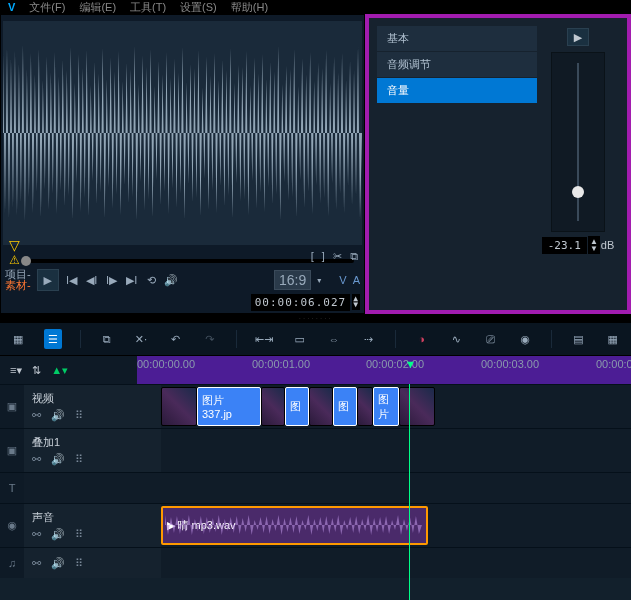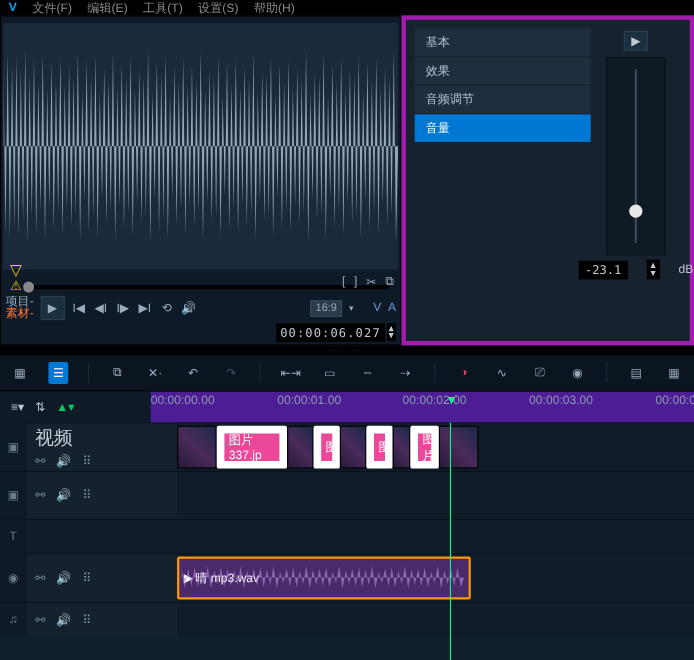--- a/index.html
+++ b/index.html
@@ -17,57 +17,57 @@
 .marker-warn{position:absolute;bottom:46px;left:8px;color:#ffcc00;font-size:12px}
 .scrub{position:absolute;bottom:50px;left:20px;right:10px;height:4px;background:#000;border-radius:2px}
 .scrub-dot{position:absolute;left:0;top:-3px;width:10px;height:10px;background:#888;border-radius:50%}
 .lp-tools{position:absolute;bottom:50px;right:6px;display:flex;gap:8px;color:#9ab}
 .lp-tools span{cursor:pointer}
 .lp-row{position:absolute;bottom:22px;left:4px;right:4px;display:flex;align-items:center;gap:6px;color:#9ab}
 .lp-row .lbl{font-size:10px;line-height:11px}
 .lp-row .orange{color:#ff7733}
 .play-btn{width:22px;height:22px;background:#1a3040;display:flex;align-items:center;justify-content:center;border:1px solid #2a4050;cursor:pointer}
 .icon-sm{width:14px;text-align:center;cursor:pointer}
-.ar-badge{background:#2a3a4a;padding:1px 4px;font-size:10px;border:1px solid #3a4a5a}
+.ar-badge{background:#2a3a4a;padding:1px 4px;font-size:14px;border:1px solid #3a4a5a}
 .tc-row{position:absolute;bottom:2px;right:4px;display:flex;align-items:flex-start;gap:2px}
 .tc{background:#000;padding:2px 4px;font-family:monospace;font-size:11px;letter-spacing:1px}
 .right-pane{flex:1;background:#16222e;border:4px solid #a21caf;padding:8px;position:relative}
 .prop-list{width:160px}
 .prop-item{padding:5px 10px;background:#1e2e3e;margin-bottom:1px;cursor:pointer;color:#b0c0d0}
 .prop-item.sel{background:#0078d4;color:#fff}
 .vol-box{position:absolute;top:10px;right:14px;width:70px;text-align:center}
 .vplay{width:22px;height:18px;background:#1a3040;border:1px solid #2a4050;margin:0 auto 6px;display:flex;align-items:center;justify-content:center;cursor:pointer}
 .vslider{width:54px;height:180px;background:#101a24;border:1px solid #0a1218;margin:0 auto;position:relative}
 .vtrack{position:absolute;left:50%;top:10px;bottom:10px;width:2px;background:#3a4a5a;transform:translateX(-50%)}
 .vthumb{position:absolute;left:50%;width:12px;height:12px;background:#e8e8e8;border-radius:50%;transform:translate(-50%,-50%);cursor:pointer}
-.vread{margin-top:4px;display:flex;justify-content:center;align-items:center;gap:17px;font-size:10px}
+.vread{margin-top:4px;display:flex;justify-content:center;align-items:center;gap:1px;font-size:10px}
 .vread .num{background:#000;padding:2px 6px;font-family:monospace}
 .vread .spin{background:#000;padding:2px 2px;font-size:8px;line-height:7px}
 .divider-dots{height:8px;background:#000;text-align:center;color:#333;font-size:8px;letter-spacing:2px}
 .toolbar{height:34px;background:#0a1520;border-top:1px solid #000;border-bottom:1px solid #000;display:flex;align-items:center;gap:18px;padding:0 10px}
 .tb-btn{width:20px;height:20px;display:flex;align-items:center;justify-content:center;cursor:pointer;color:#9ab}
 .tb-btn.active{background:#0078d4;color:#fff;padding:2px;border-radius:2px}
 .tb-sep{width:1px;height:18px;background:#1a2a3a}
 .timeline{background:#12202c;height:246px;overflow:hidden;position:relative}
 .tl-header{display:flex;height:28px}
 .tl-hleft{width:137px;display:flex;align-items:center;gap:10px;padding:0 10px;background:#0e1a26}
 .tl-hleft .tri{color:#00cc66}
 .ruler{flex:1;position:relative;background:#4c1d95;font-size:9px;color:#8a9aac}
 .ruler .tick{position:absolute;top:2px}
 .ruler .play-tick{position:absolute;top:2px;width:10px;height:10px;color:#00ff88}
 .playhead{position:absolute;top:28px;bottom:0;width:1px;background:#00ff88;z-index:5}
 .track{display:flex;height:44px;border-top:1px solid #05101a}
 .track.short{height:31px}
 .thead{width:137px;background:#15222e;padding:4px 8px;display:flex;flex-direction:column;justify-content:center;gap:3px;position:relative}
-.thead .tname{font-size:17px;color:#c8d0d8}
+.thead .tname{font-size:11px;color:#c8d0d8}
 .thead .ticons{display:flex;gap:10px;color:#7a8a9a;font-size:11px}
 .track-icon{width:24px;display:flex;align-items:center;justify-content:center;background:#0e1a26;color:#6a7a8a}
 .tlane{flex:1;position:relative;background:#101c28}
 .clip{position:absolute;top:2px;bottom:2px;border-radius:2px;overflow:hidden;display:flex;align-items:center;padding:0 4px;font-size:10px}
-.clip.img{background:#ec4899;border:7px solid #ffffff;color:#fff}
+.clip.img{background:#3b82f6;border:1px solid #ffffff;color:#fff}
 .clip.thumb{background:linear-gradient(45deg,#2a1a3a,#4a2a5a,#1a2a4a);border:1px solid #000}
 .clip.audio{background:#4a2a6a;border:2px solid #ff9900;color:#fff}
 .clip.audio .wav{position:absolute;inset:2px;opacity:.6}
 .clip .tri{color:#fff;margin-right:2px}
 svg{display:block}
 </style>
 </head>
 <body>
 
 <div class="menubar">
@@ -160,21 +160,20 @@
     </div>
     <div class="tc-row">
       <span class="tc">00:00:06.027</span>
       <span class="tc" style="padding:2px 1px;font-size:8px;line-height:6px">▲<br>▼</span>
     </div>
   </div>
 
   <div class="right-pane">
     <div class="prop-list">
       <div class="prop-item">基本</div>
-      <div class="prop-item">效果</div>
       <div class="prop-item">音频调节</div>
       <div class="prop-item sel">音量</div>
     </div>
     <div class="vol-box">
       <div class="vplay">▶</div>
       <div class="vslider">
         <div class="vtrack"></div>
         <div class="vthumb" style="top:78%"></div>
       </div>
       <div class="vread">
@@ -256,35 +255,37 @@
           <div class="clip thumb" style="left: 196px; width: 16px;"></div>
           <div class="clip img" style="left: 212px; width: 26px;">
             <span>图片</span>
           </div>
           <div class="clip thumb" style="left: 238px; width: 36px;"></div>
         </div>
       </div>
       <div class="track">
         <div class="track-icon">▣</div>
         <div class="thead">
+          <div class="tname">叠加1</div>
           <div class="ticons">
             <span>⚯</span>
             <span>🔊</span>
             <span>⠿</span>
           </div>
         </div>
         <div class="tlane"></div>
       </div>
       <div class="track short">
         <div class="track-icon">T</div>
         <div class="tlane"></div>
       </div>
       <div class="track">
         <div class="track-icon">◉</div>
         <div class="thead">
+          <div class="tname">声音</div>
           <div class="ticons">
             <span>⚯</span>
             <span>🔊</span>
             <span>⠿</span>
           </div>
         </div>
         <div class="tlane">
           <div class="clip audio" style="left: 0px; width: 267px;">
             <span class="tri">▶</span>
             <span>晴 mp3.wav</span>

